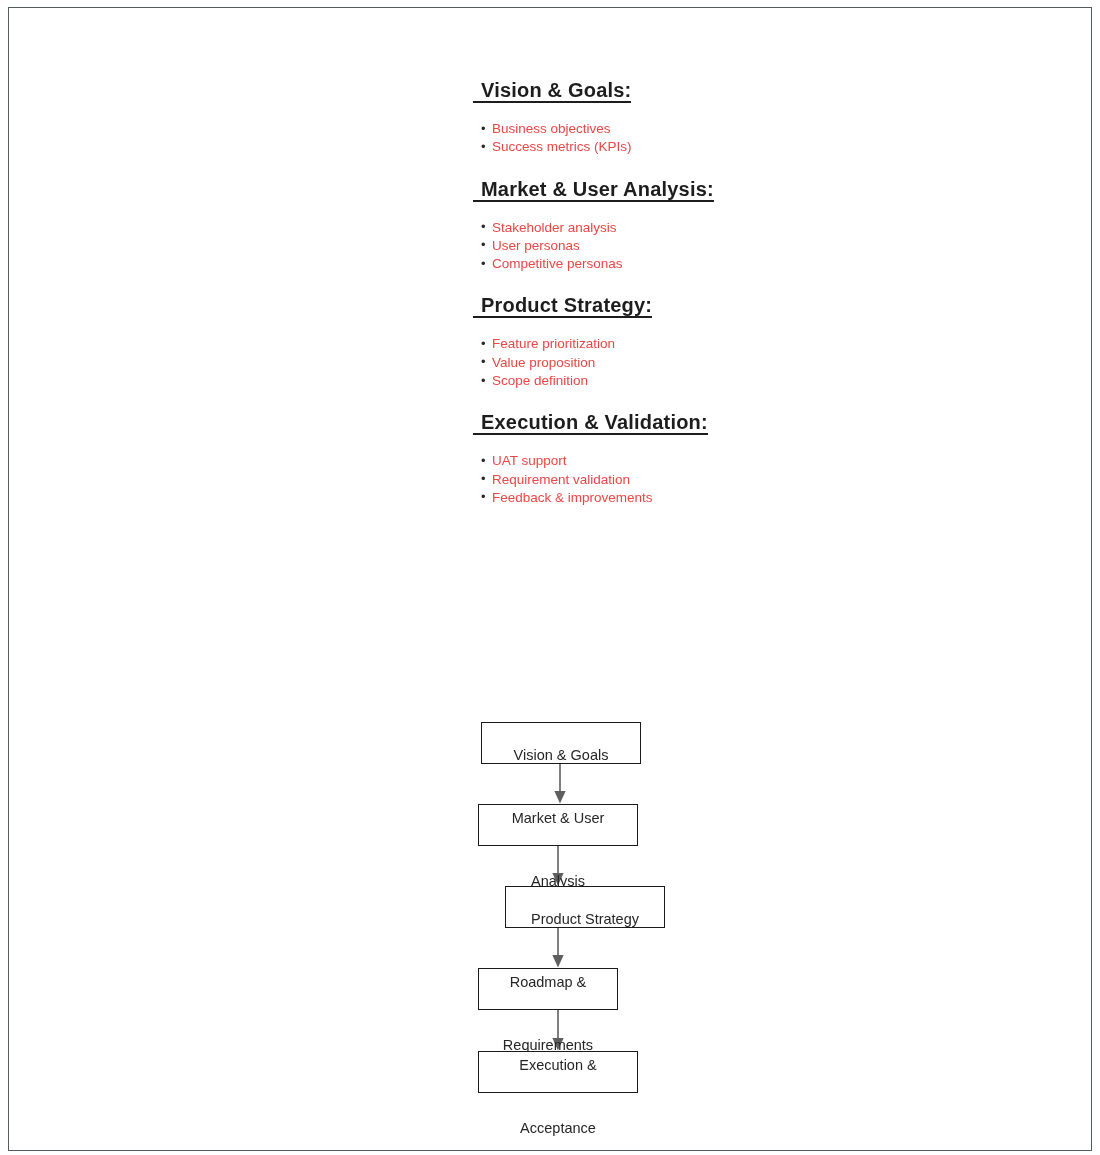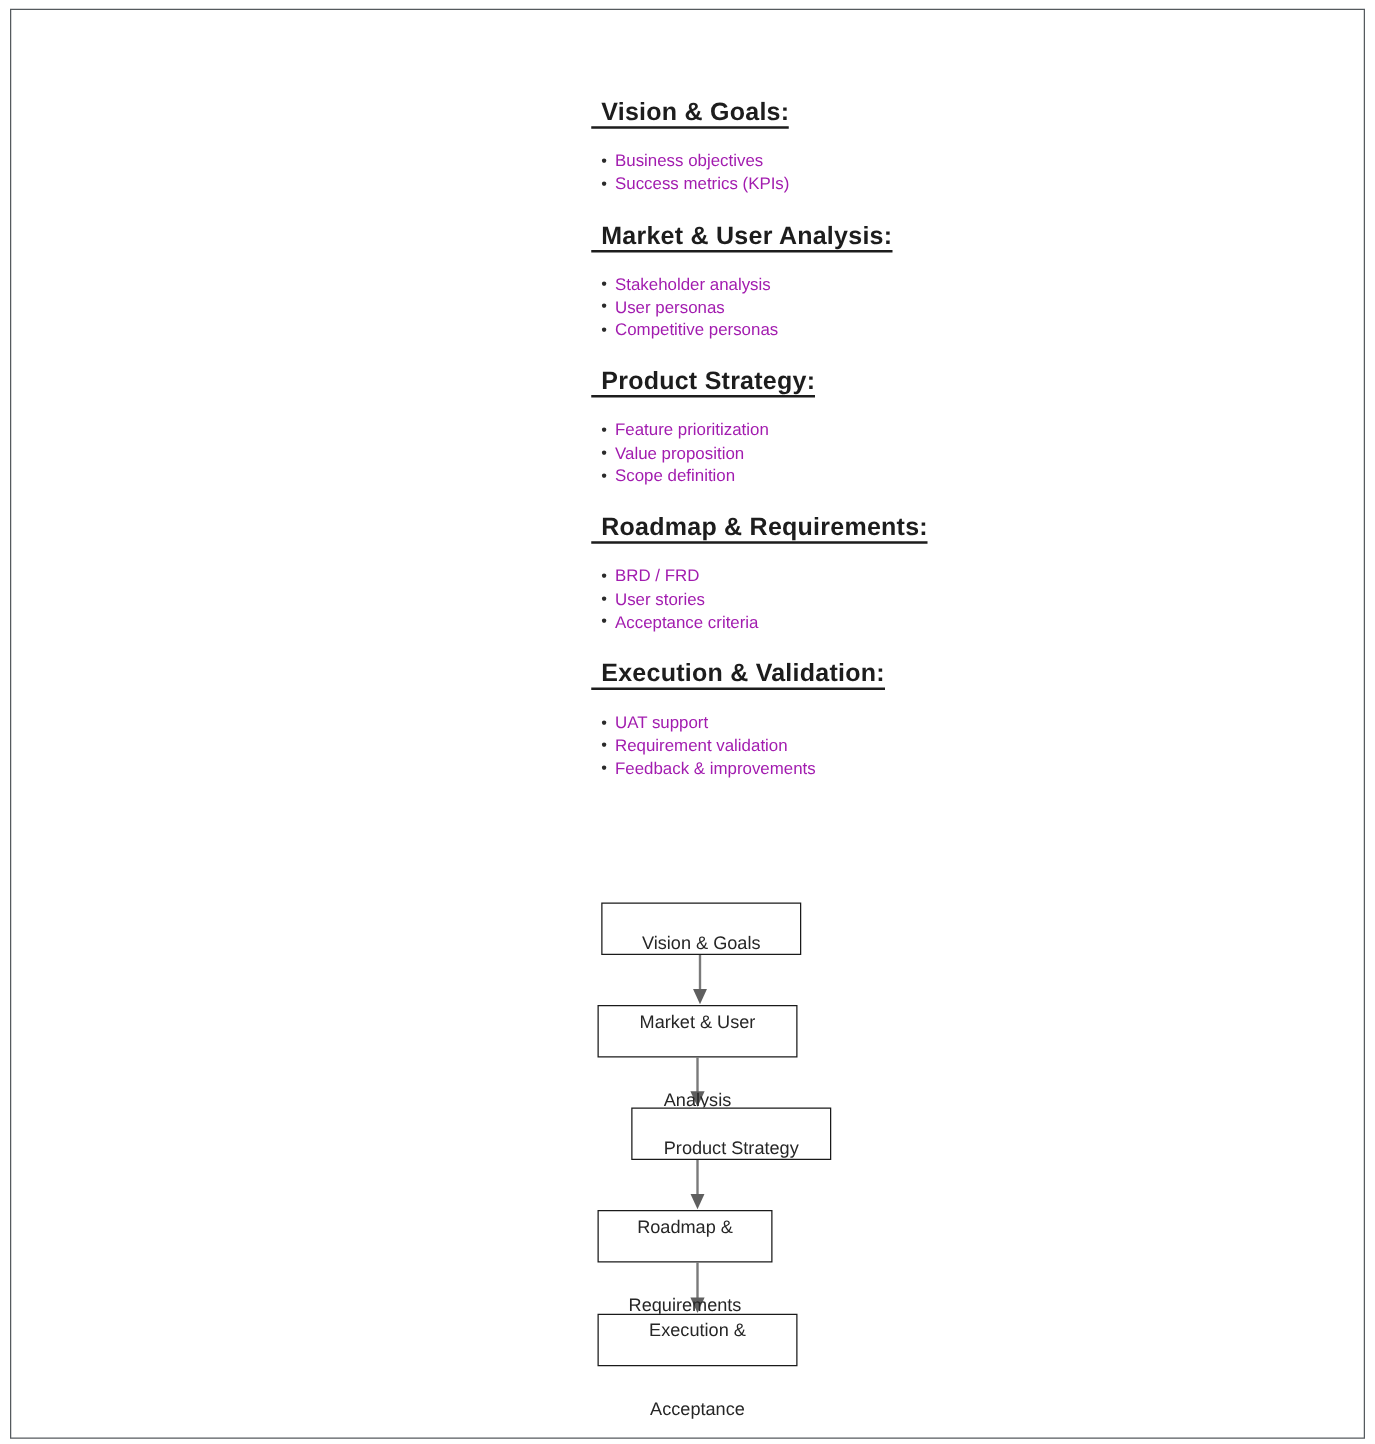--- a/index.html
+++ b/index.html
@@ -51,21 +51,21 @@
     white-space: nowrap;
   }
 
   .bullets {
     list-style: none;
     margin: 17px 0 0 0;
     padding: 0 0 0 8px;
   }
   .bullets li {
     font-size: 13.5px;
-    color: #a21caf;
+    color: #ef4444;
     line-height: 18.3px;
     padding-left: 11px;
     position: relative;
     white-space: nowrap;
   }
   .bullets li::before {
     content: "\2022";
     position: absolute;
     left: 0;
     top: -0.5px;
@@ -136,28 +136,20 @@
 
     <div class="section">
       <div class="section-heading">Product Strategy:</div>
       <ul class="bullets">
         <li>Feature prioritization</li>
         <li>Value proposition</li>
         <li>Scope definition</li>
       </ul>
     </div>
 
-    <div class="section">
-      <div class="section-heading">Roadmap &amp; Requirements:</div>
-      <ul class="bullets">
-        <li>BRD / FRD</li>
-        <li>User stories</li>
-        <li>Acceptance criteria</li>
-      </ul>
-    </div>
 
     <div class="section">
       <div class="section-heading">Execution &amp; Validation:</div>
       <ul class="bullets">
         <li>UAT support</li>
         <li>Requirement validation</li>
         <li>Feedback &amp; improvements</li>
       </ul>
     </div>
 

